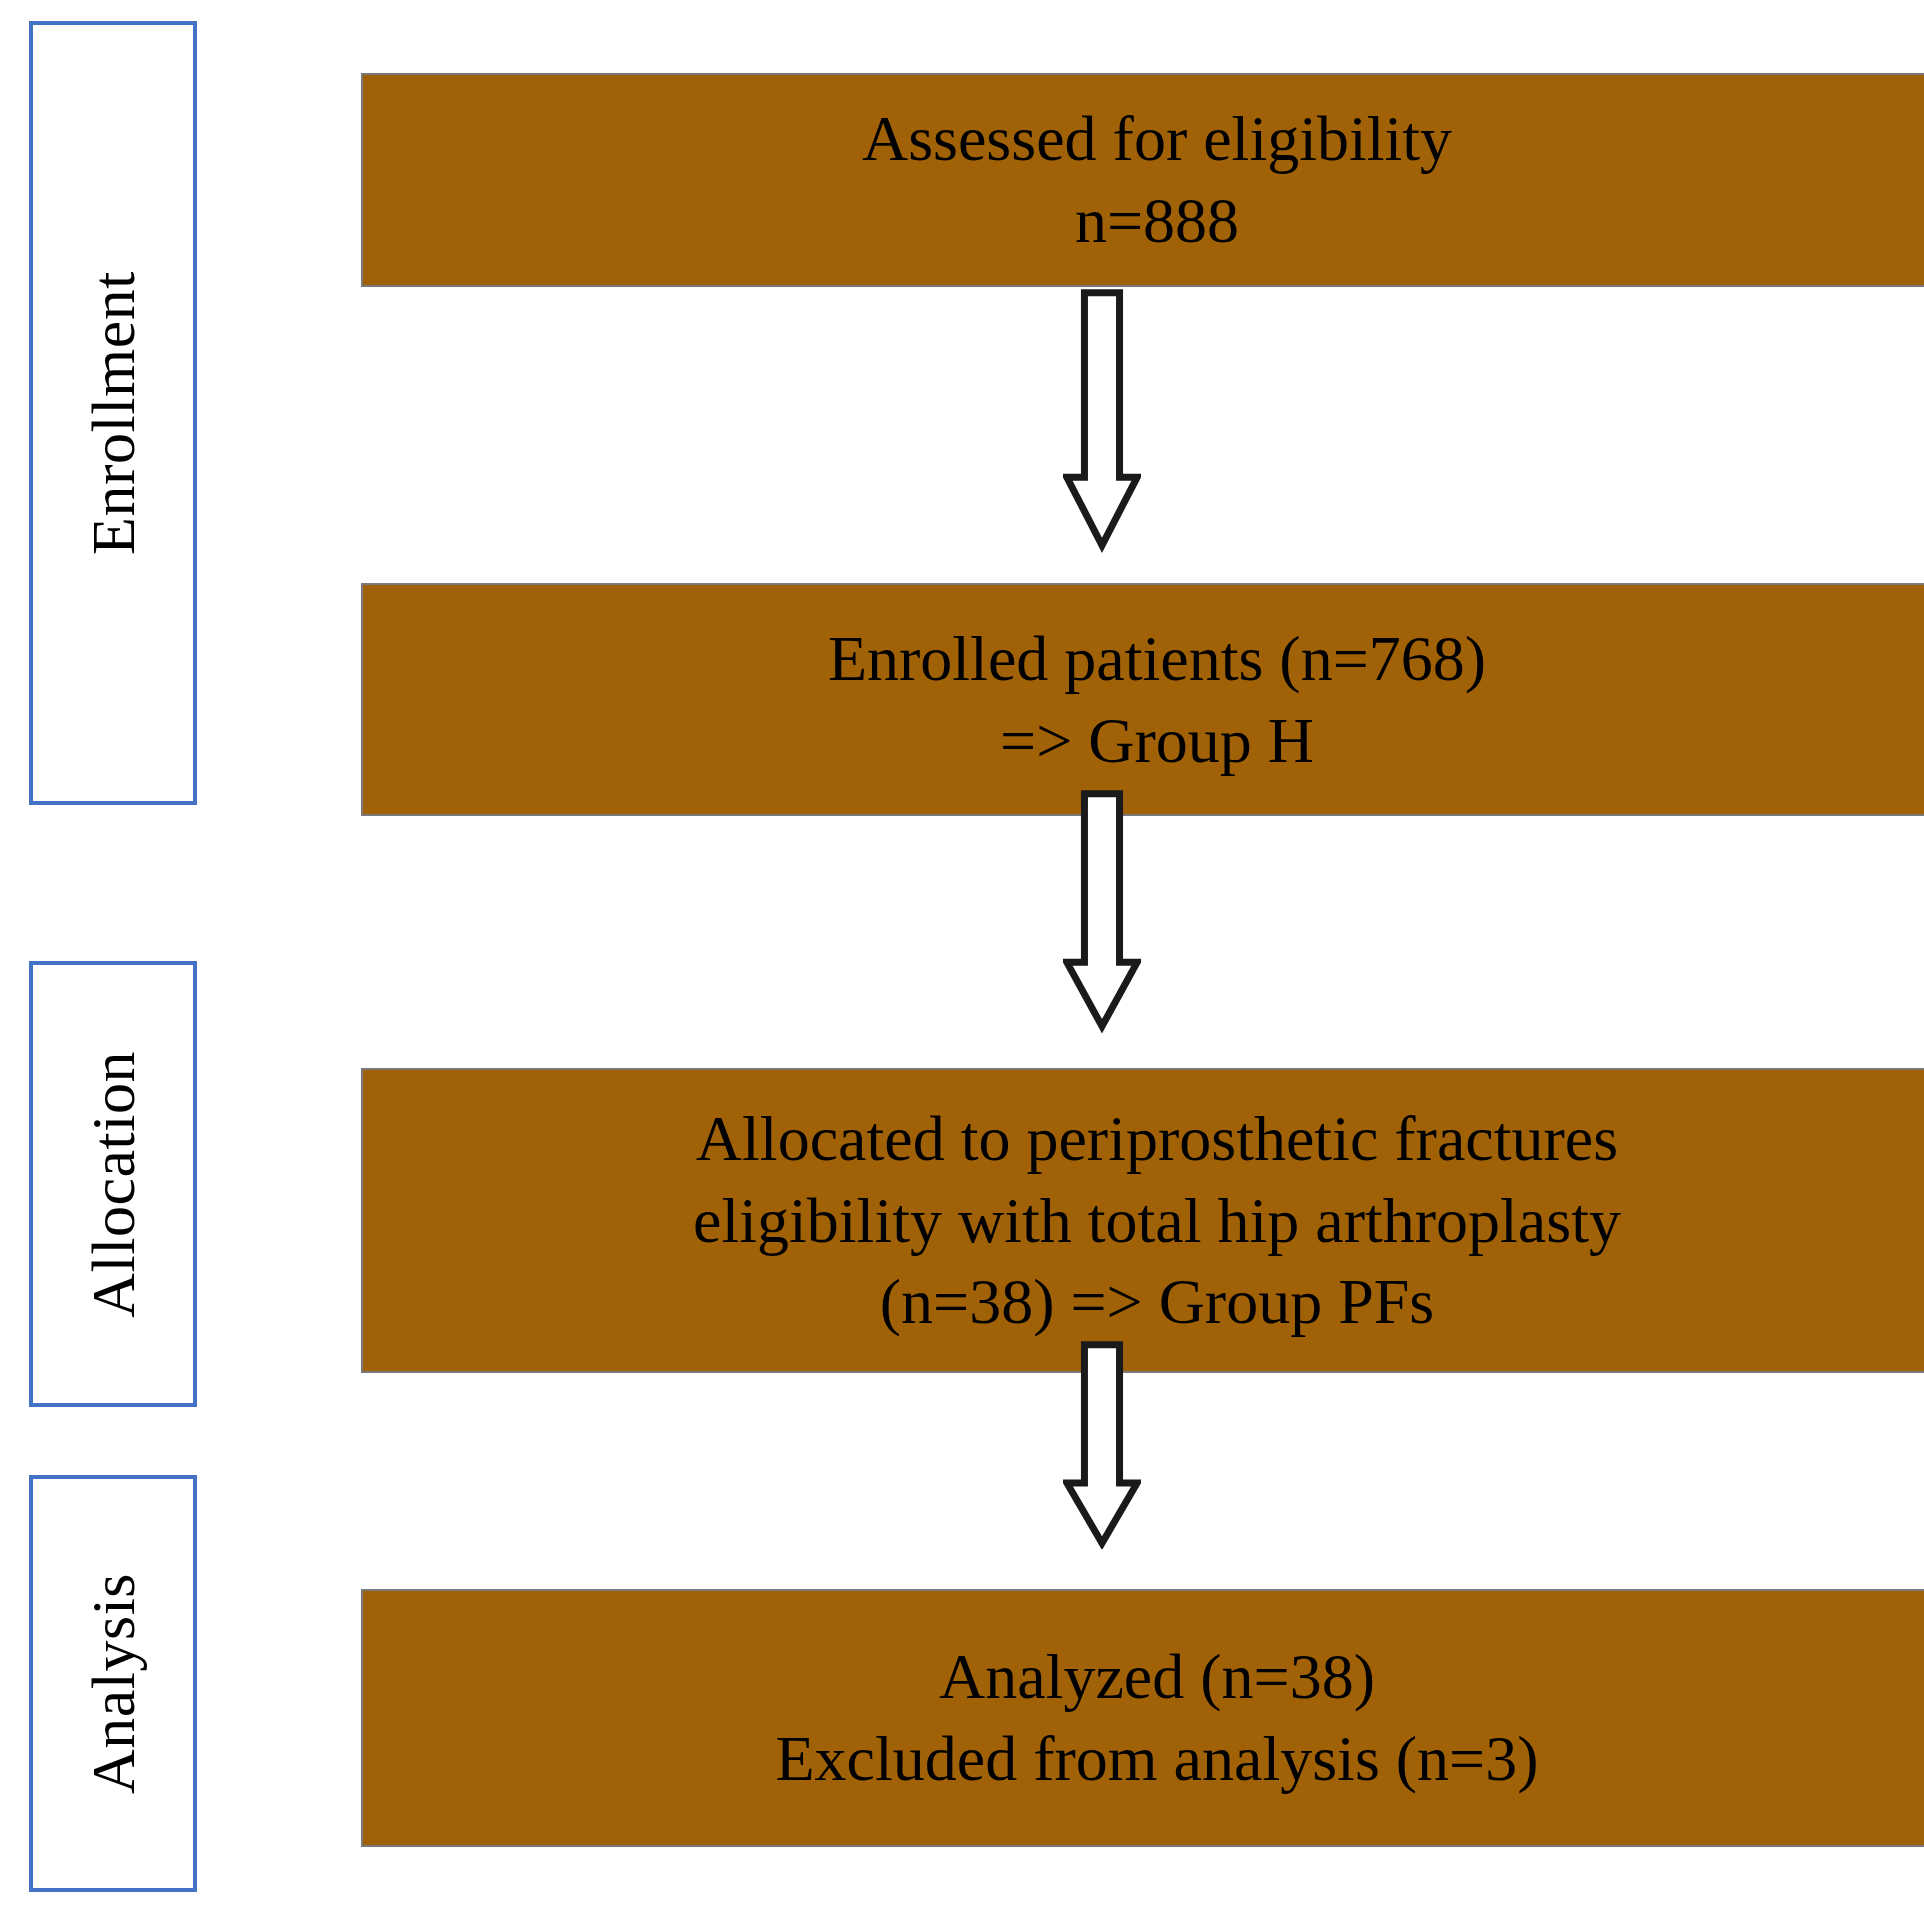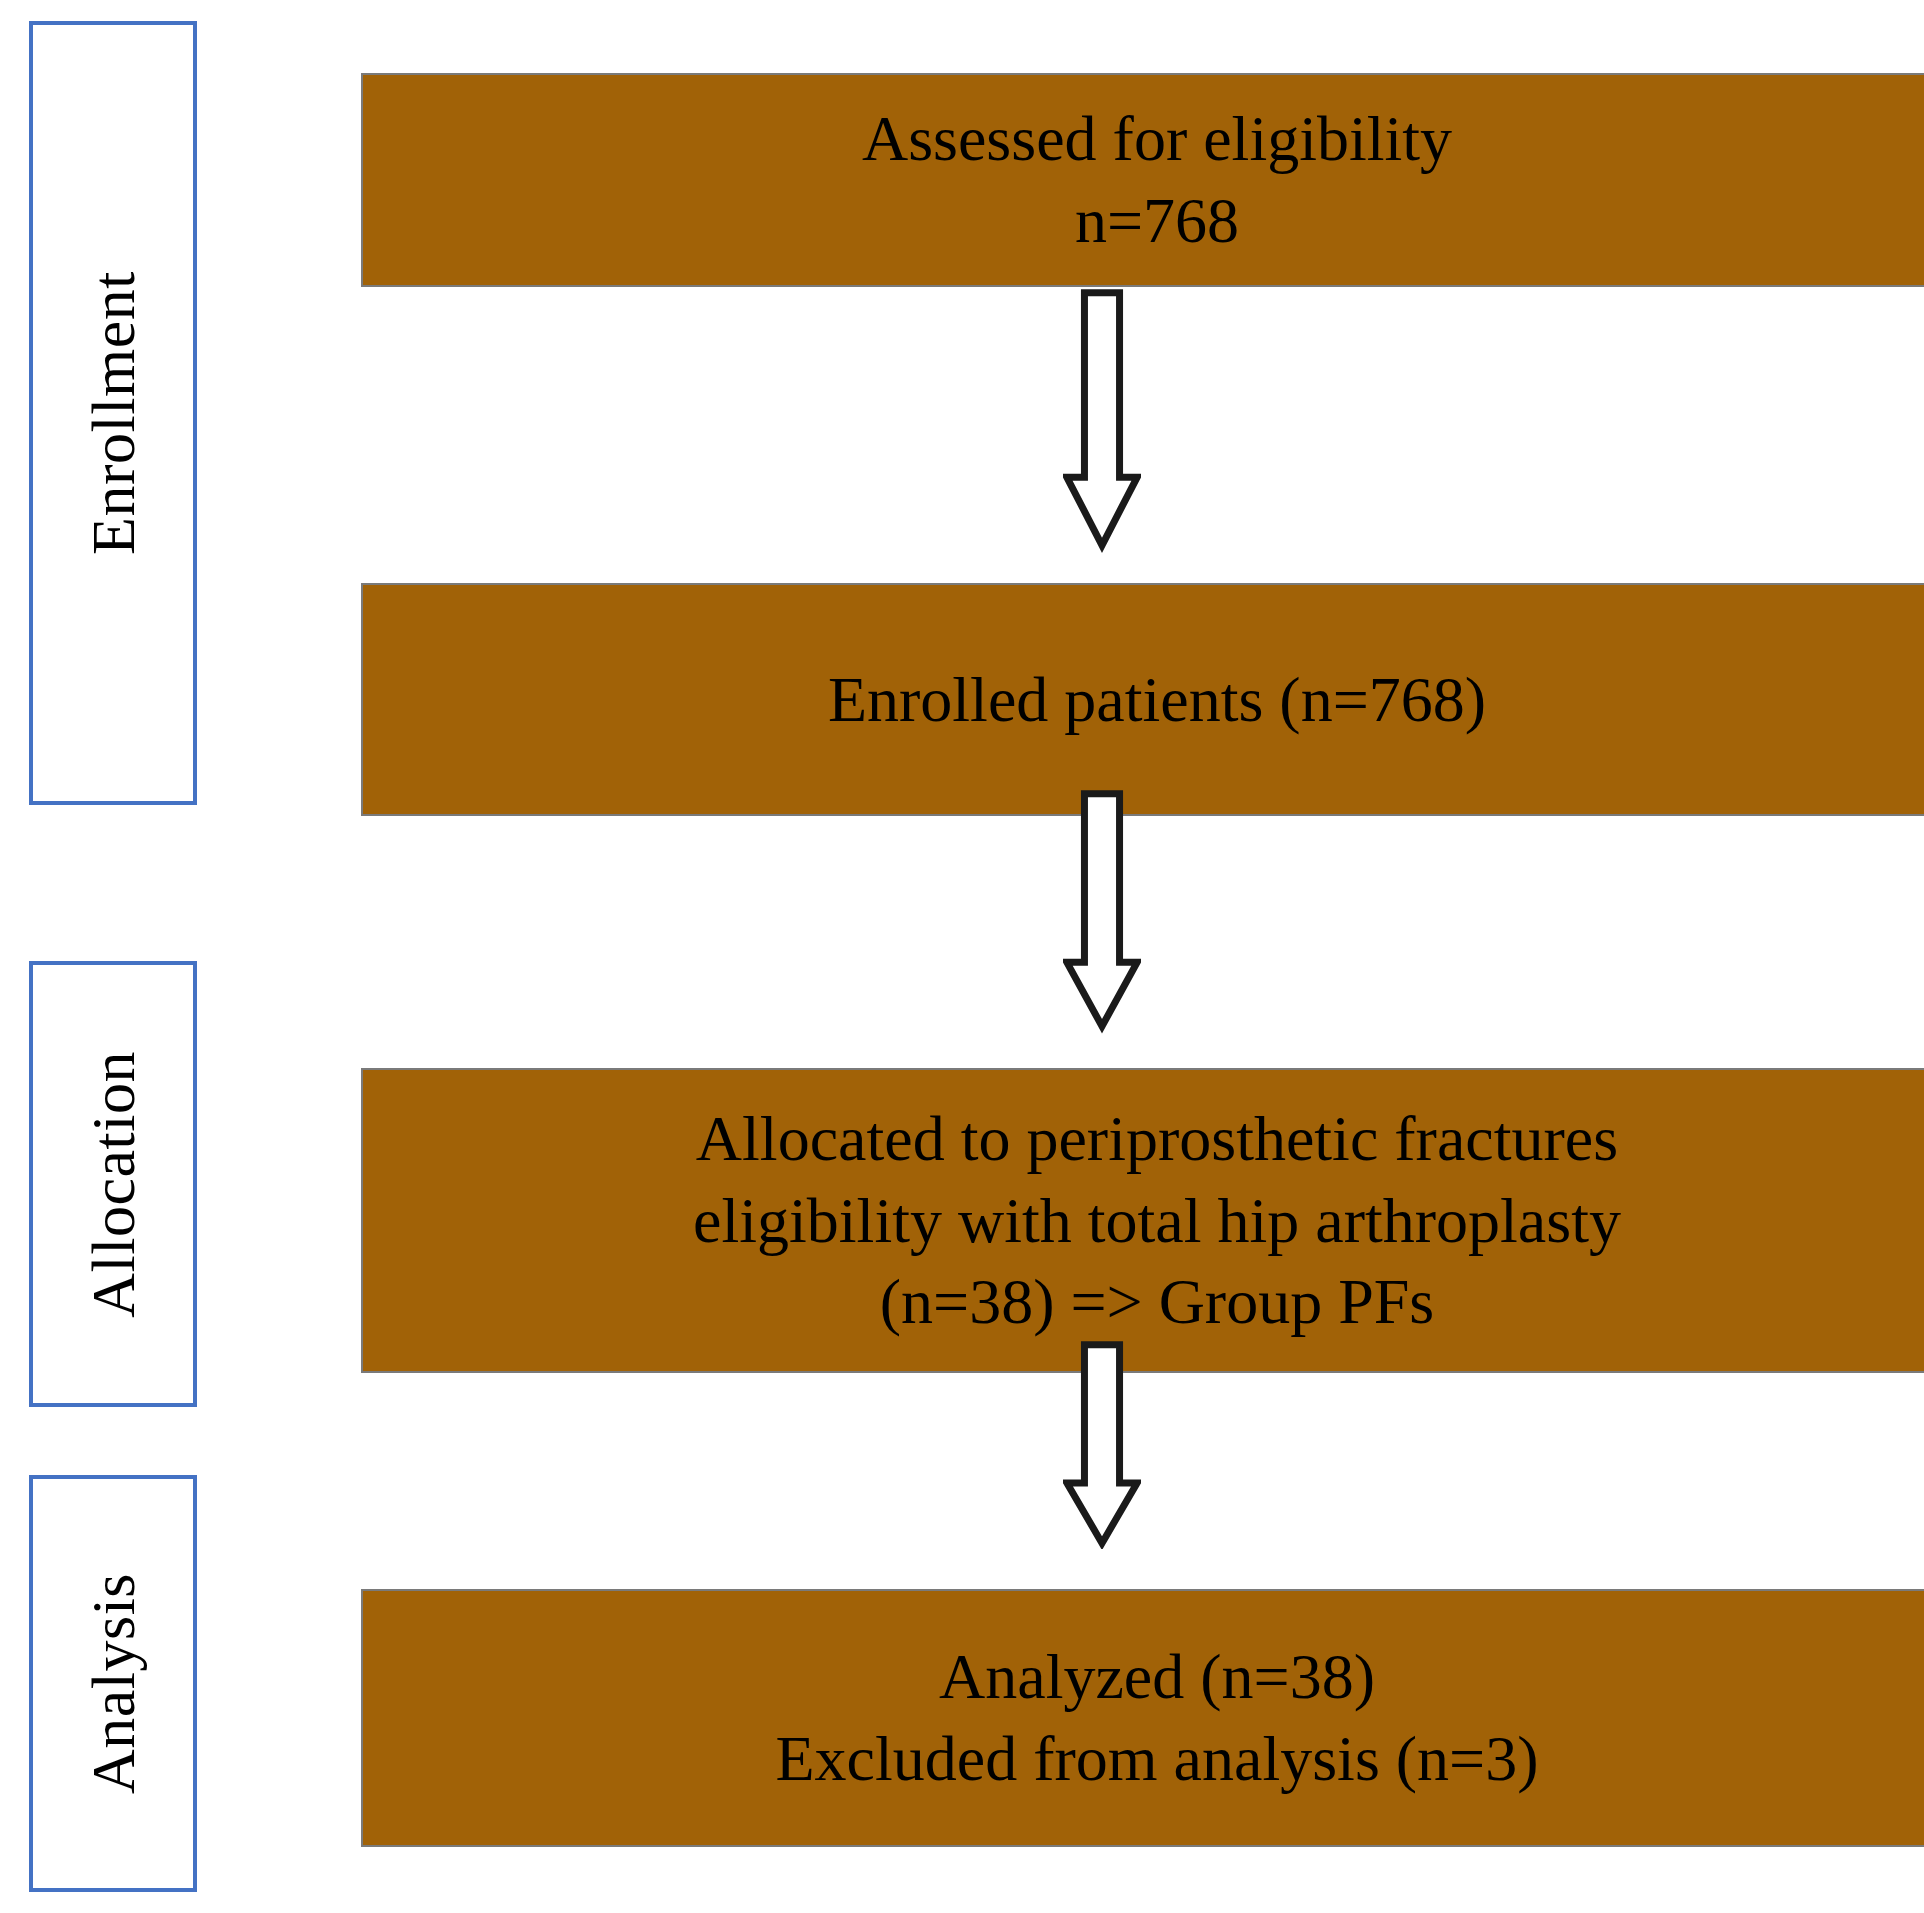--- a/index.html
+++ b/index.html
@@ -90,31 +90,32 @@
   <div class="stage-box" id="stage-allocation">
     <span class="stage-label">Allocation</span>
   </div>
 
   <div class="stage-box" id="stage-analysis">
     <span class="stage-label">Analysis</span>
   </div>
 
   <div class="flow-box" id="box-assessed">
     <div class="flow-line">Assessed for eligibility</div>
-    <div class="flow-line">n=768</div>
+    <div class="flow-line">n=888</div>
   </div>
 
   <div class="arrow" id="arrow-1">
     <svg viewBox="0 0 80 276" preserveAspectRatio="none" aria-hidden="true">
       <polygon points="22,6 58,6 58,196 76,196 40,266 4,196 22,196" fill="#ffffff" stroke="#1A1A1A" stroke-width="7" stroke-linejoin="miter" vector-effect="non-scaling-stroke"></polygon>
     </svg>
   </div>
 
   <div class="flow-box" id="box-enrolled">
     <div class="flow-line">Enrolled patients (n=768)</div>
+    <div class="flow-line">=&gt; Group H</div>
   </div>
 
   <div class="arrow" id="arrow-2">
     <svg viewBox="0 0 80 254" preserveAspectRatio="none" aria-hidden="true">
       <polygon points="22,6 58,6 58,180 76,180 40,246 4,180 22,180" fill="#ffffff" stroke="#1A1A1A" stroke-width="7" stroke-linejoin="miter" vector-effect="non-scaling-stroke"></polygon>
     </svg>
   </div>
 
   <div class="flow-box" id="box-allocated">
     <div class="flow-line">Allocated to periprosthetic fractures</div>

